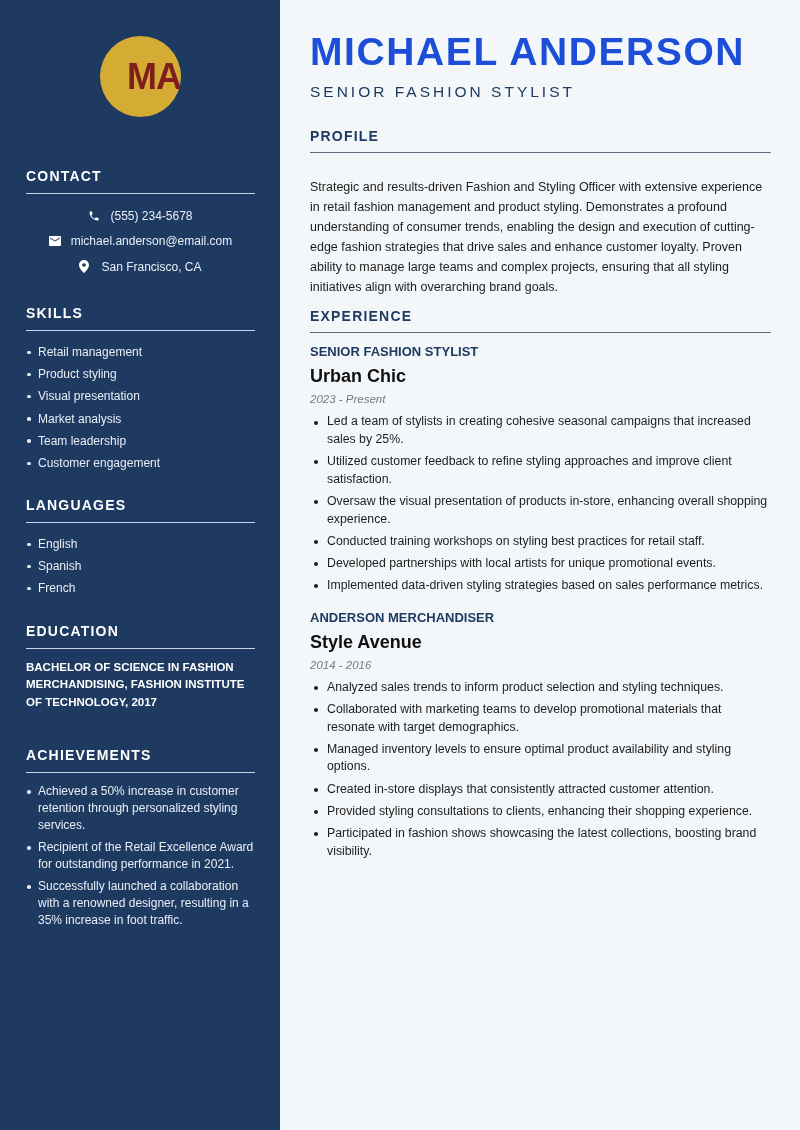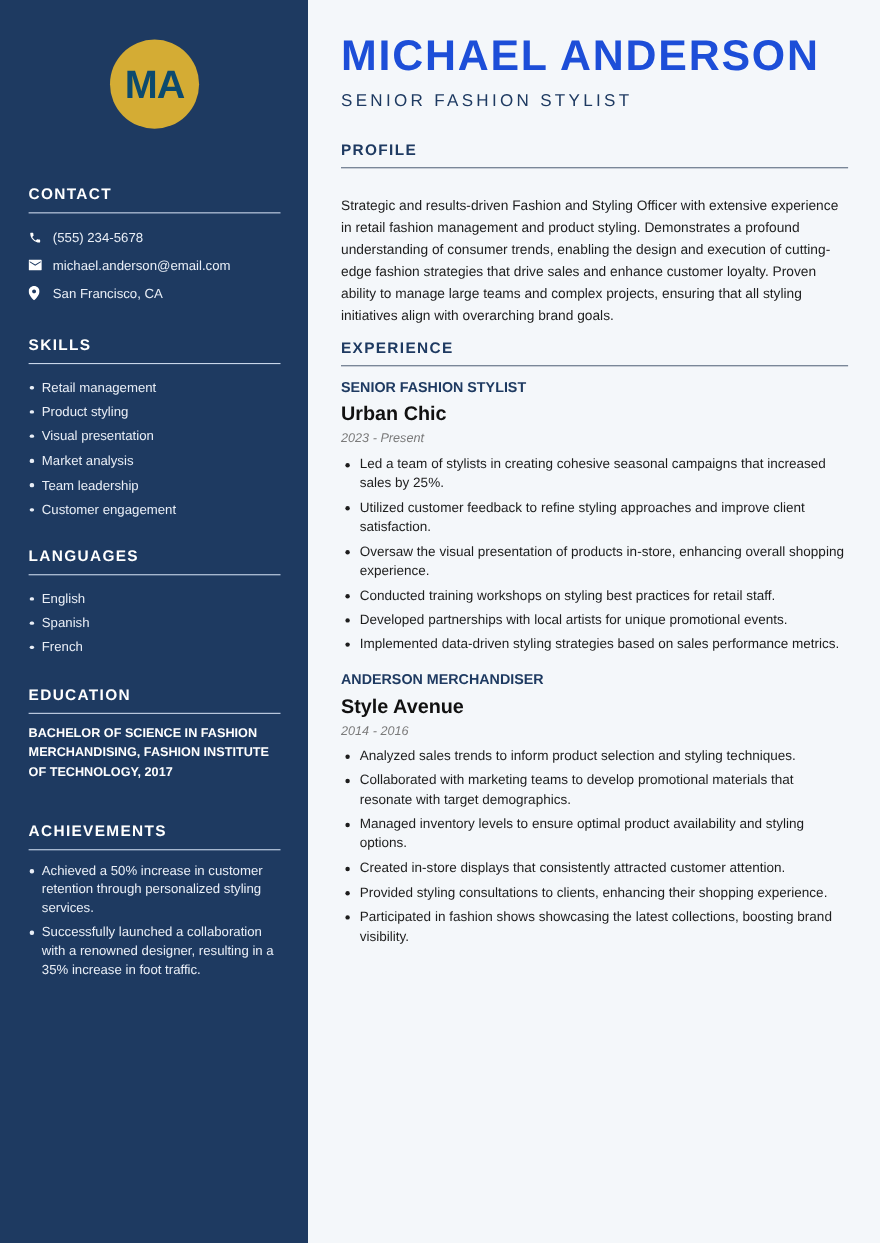--- a/index.html
+++ b/index.html
@@ -13,33 +13,33 @@
       position: absolute; left: 0; top: 0;
       width: 280px; height: 1130px;
       background: #1e3a61;
       color: #ffffff;
       padding: 0 26px;
     }
     .avatar {
       position: absolute; left: 100px; top: 36px;
       width: 81px; height: 81px; border-radius: 50%;
       background: #d4ac34;
-      display: flex; align-items: center; justify-content: center;
-      color: #0c4a6e; font-weight: bold; font-size: 36px;
+      display: flex; align-items: center; justify-content: flex-end;
+      color: #7f1d1d; font-weight: bold; font-size: 36px;
       letter-spacing: -1px;
     }
     .side-section { position: absolute; left: 26px; width: 229px; }
     .side-title {
       font-size: 14px; font-weight: bold; letter-spacing: 1.2px;
       color: #ffffff; padding-bottom: 9px;
       border-bottom: 1.5px solid #c9d6ea;
     }
     .contact-row {
       display: flex; align-items: center;
-      font-size: 12px; color: #e9eef6; height: 25.5px;
+      font-size: 12px; color: #e9eef6; height: 25.5px; justify-content: center;
     }
     .contact-row .icon { width: 22px; display: flex; align-items: center; }
     .contact-list { margin-top: 9px; }
     .side-list { list-style: none; margin-top: 10px; }
     .side-list li {
       position: relative; padding-left: 12px;
       font-size: 12px; color: #e9eef6; line-height: 22.2px;
     }
     .side-list li::before {
       content: ""; position: absolute; left: 1px; top: 9.5px;
@@ -152,20 +152,21 @@
 
   <section class="side-section" style="top:623px;">
     <h2 class="side-title">EDUCATION</h2>
     <p class="edu-text">BACHELOR OF SCIENCE IN FASHION MERCHANDISING, FASHION INSTITUTE OF TECHNOLOGY, 2017</p>
   </section>
 
   <section class="side-section" style="top:747px;">
     <h2 class="side-title">ACHIEVEMENTS</h2>
     <ul class="ach-list">
       <li>Achieved a 50% increase in customer retention through personalized styling services.</li>
+      <li>Recipient of the Retail Excellence Award for outstanding performance in 2021.</li>
       <li>Successfully launched a collaboration with a renowned designer, resulting in a 35% increase in foot traffic.</li>
     </ul>
   </section>
 </aside>
 
 <main class="main">
   <h1 class="name">MICHAEL ANDERSON</h1>
   <div class="job-title">SENIOR FASHION STYLIST</div>
 
   <section class="main-section" style="top:128px;">

